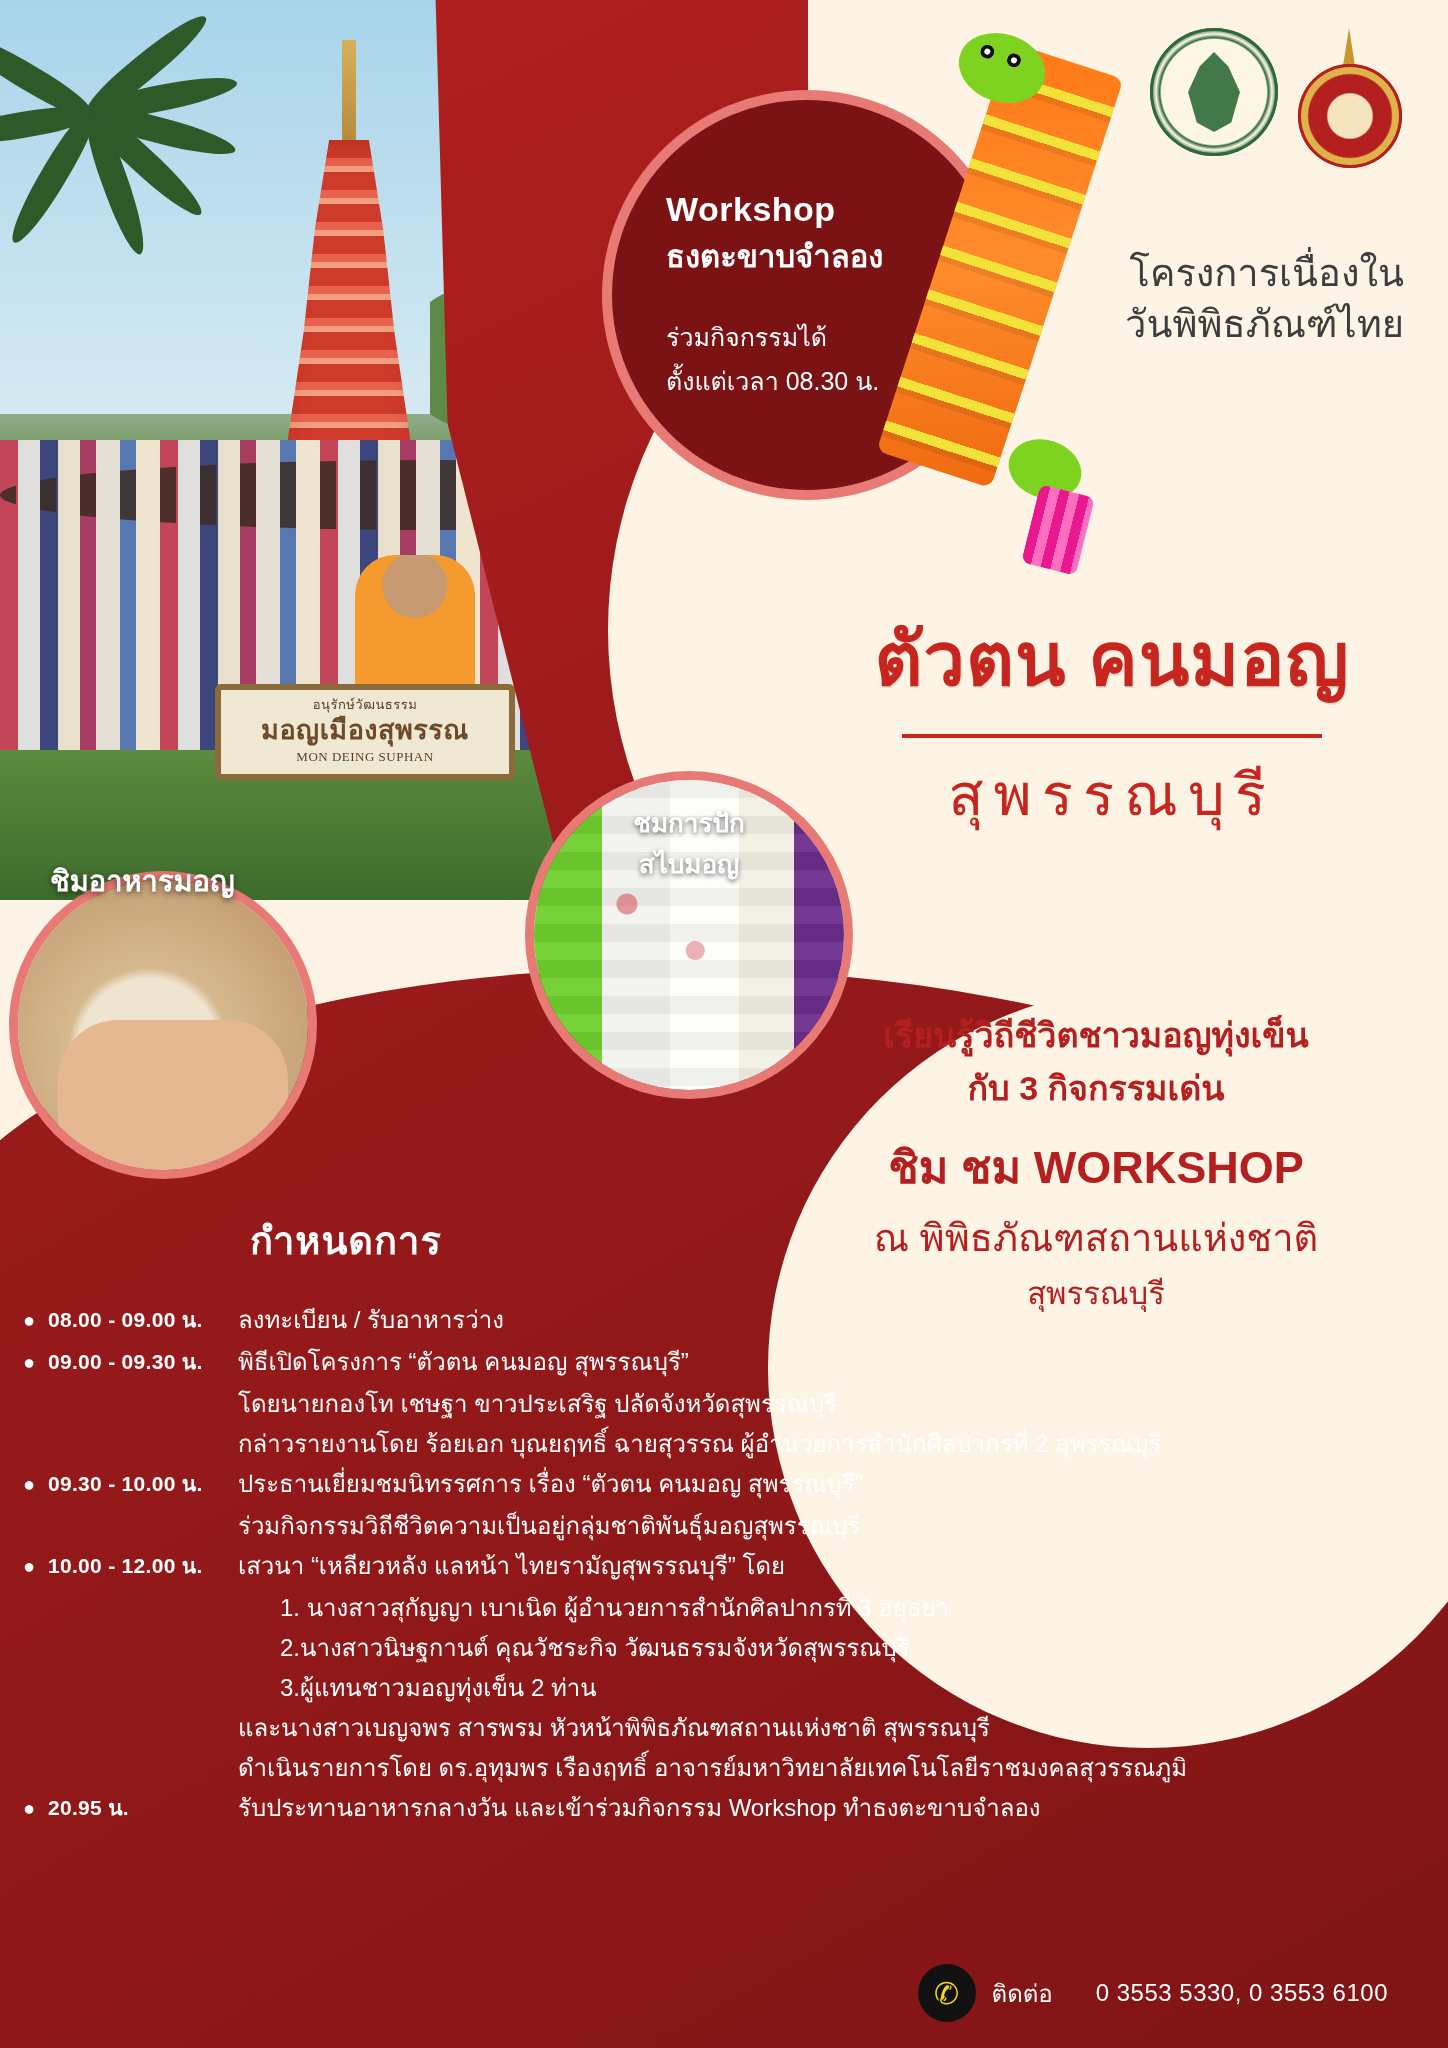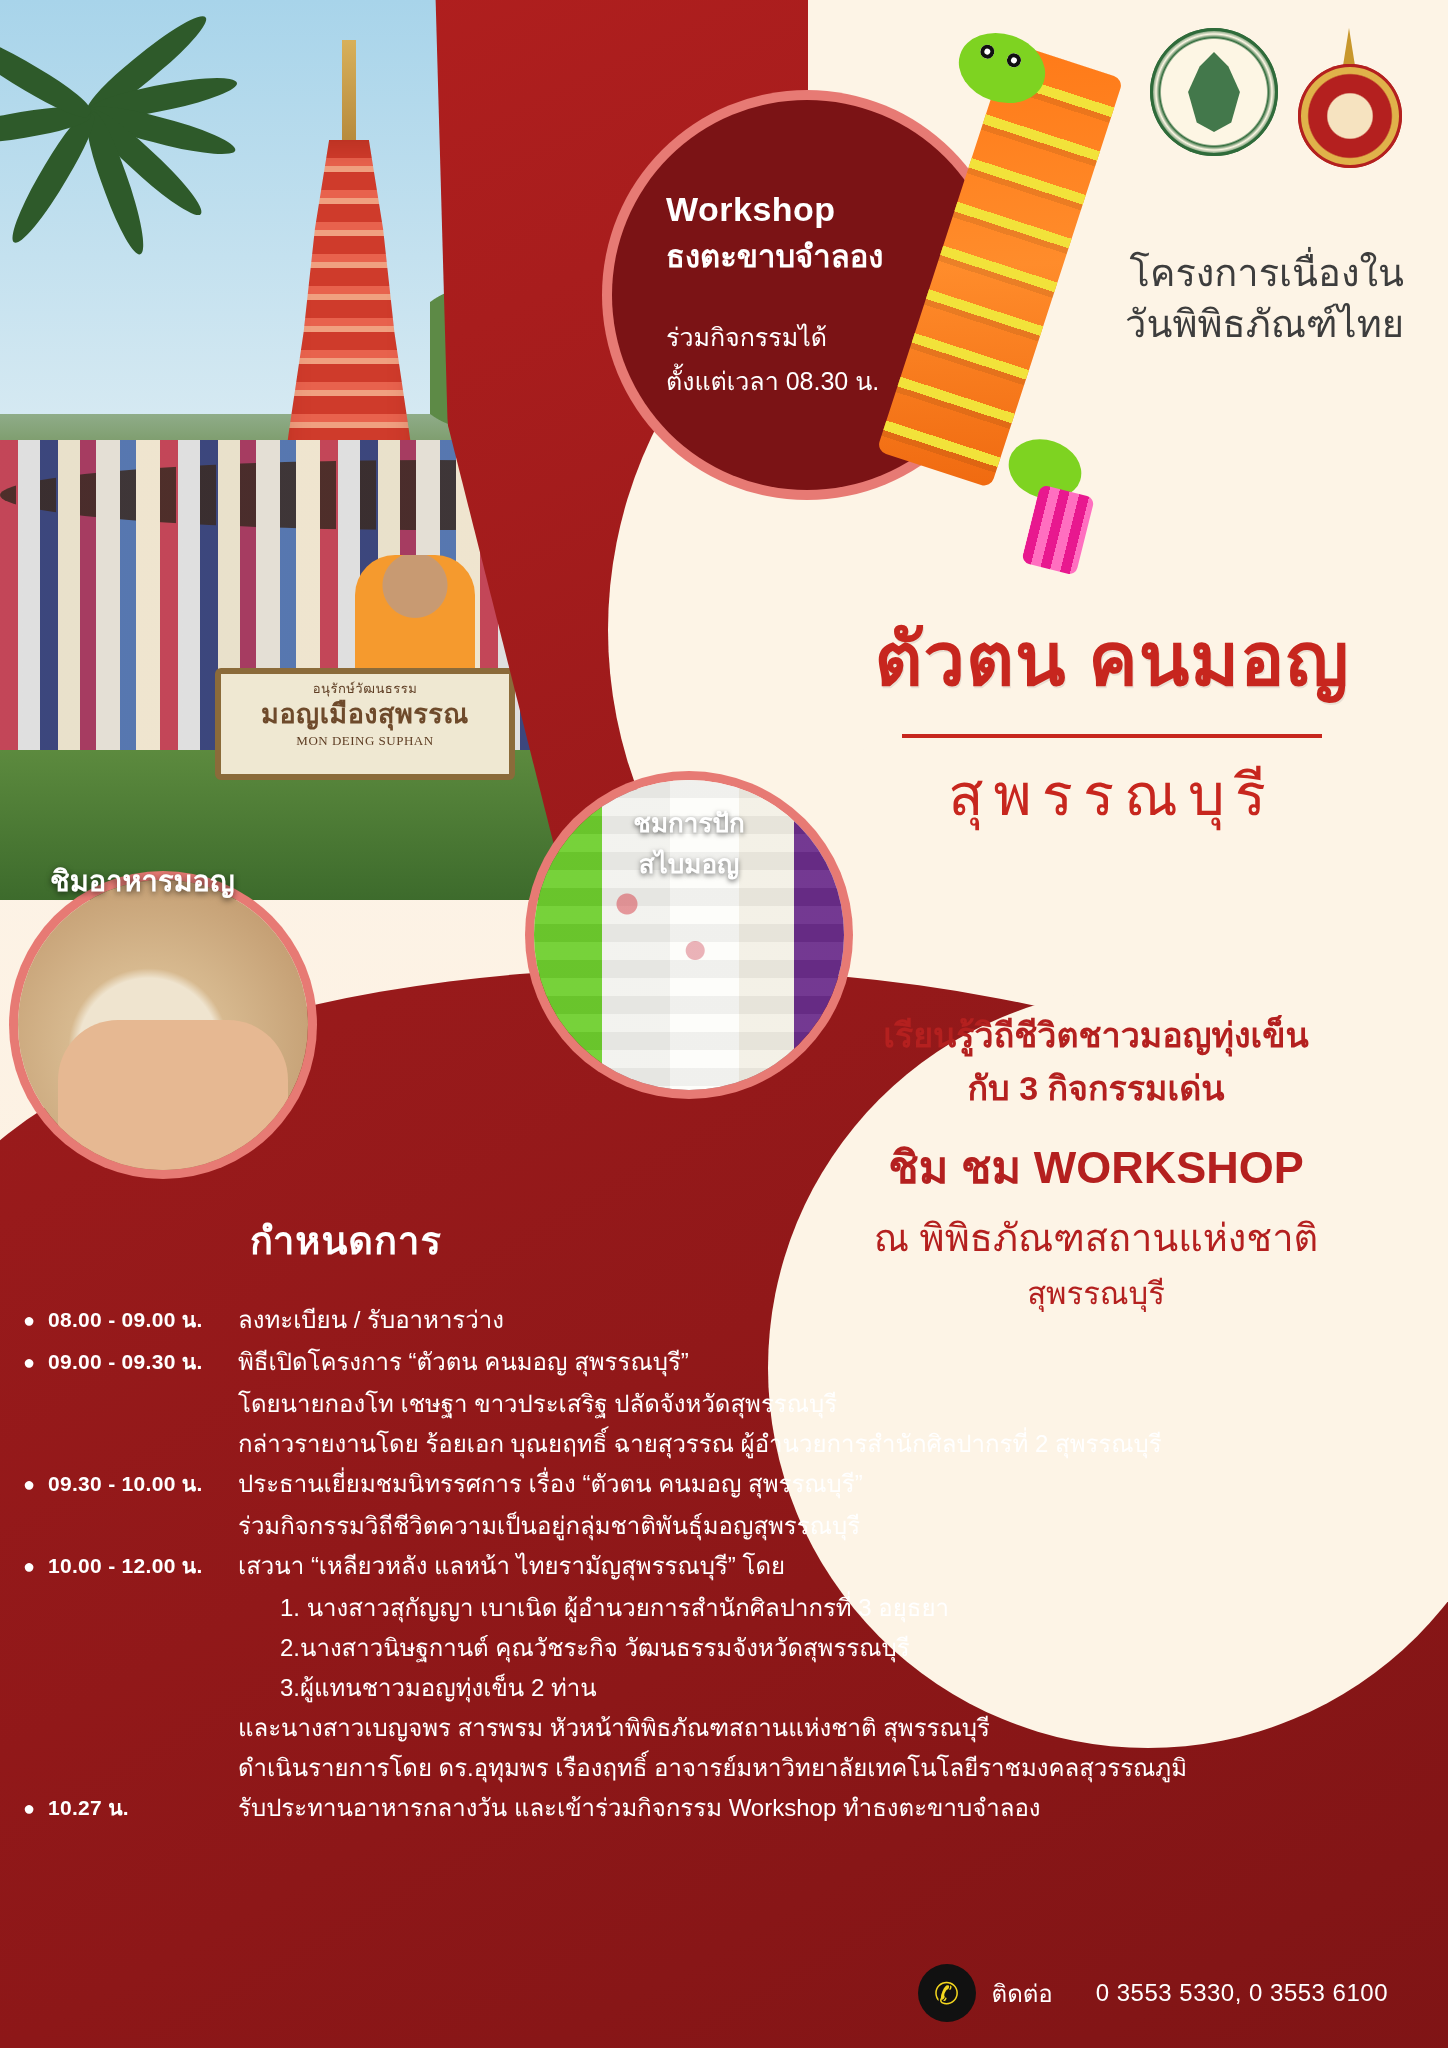--- a/index.html
+++ b/index.html
@@ -79,21 +79,21 @@
     border-radius: 50%;
     opacity:.85;
   }
   .monk {
     position:absolute; left: 355px; bottom: 155px; width: 120px; height: 190px;
     background: radial-gradient(circle at 50% 16%, #c89a72 0 32px, transparent 33px),
                 linear-gradient(180deg,#f59a2e 0 100%);
     border-radius: 40px 40px 12px 12px;
   }
   .banner {
-    position: absolute; left: 215px; bottom: 120px; width: 300px; height: 112px;
+    position: absolute; left: 215px; bottom: 120px; width: 300px; height: 96px;
     background: #efe8d2; border: 6px solid #8b6b3a; border-radius: 6px;
   }
   .banner .bt {
     font-family: "Liberation Serif", serif; color:#5e3d23; text-align:center;
     font-size: 13px; line-height: 1.1; padding-top: 8px; letter-spacing: .5px;
   }
   .banner .bt b { display:block; font-size: 27px; color:#6e4a2b; padding: 4px 0; }
   .grass {
     position:absolute; left:0; bottom:0; width:860px; height:150px;
     background: linear-gradient(180deg,#5c8a3e,#3d6b2c);
@@ -420,21 +420,21 @@
       <div class="desc">เสวนา “เหลียวหลัง แลหน้า ไทยรามัญสุพรรณบุรี” โดย</div>
     </div>
     <div class="sub-line indent">1.  นางสาวสุกัญญา เบาเนิด ผู้อำนวยการสำนักศิลปากรที่ 3 อยุธยา</div>
     <div class="sub-line indent">2.นางสาวนิษฐกานต์ คุณวัชระกิจ วัฒนธรรมจังหวัดสุพรรณบุรี</div>
     <div class="sub-line indent">3.ผู้แทนชาวมอญทุ่งเข็น 2 ท่าน</div>
     <div class="sub-line">และนางสาวเบญจพร สารพรม หัวหน้าพิพิธภัณฑสถานแห่งชาติ สุพรรณบุรี</div>
     <div class="sub-line">ดำเนินรายการโดย ดร.อุทุมพร เรืองฤทธิ์ อาจารย์มหาวิทยาลัยเทคโนโลยีราชมงคลสุวรรณภูมิ</div>
 
     <div class="row">
       <div class="bullet">●</div>
-      <div class="time">10.27 น.</div>
+      <div class="time">20.95 น.</div>
       <div class="desc">รับประทานอาหารกลางวัน และเข้าร่วมกิจกรรม Workshop ทำธงตะขาบจำลอง</div>
     </div>
   </div>
 
   <div class="contact">
     <div class="phone-circle">✆</div>
     <div class="ct">ติดต่อ</div>
     <div class="cn">0 3553 5330, 0 3553 6100</div>
   </div>
 

